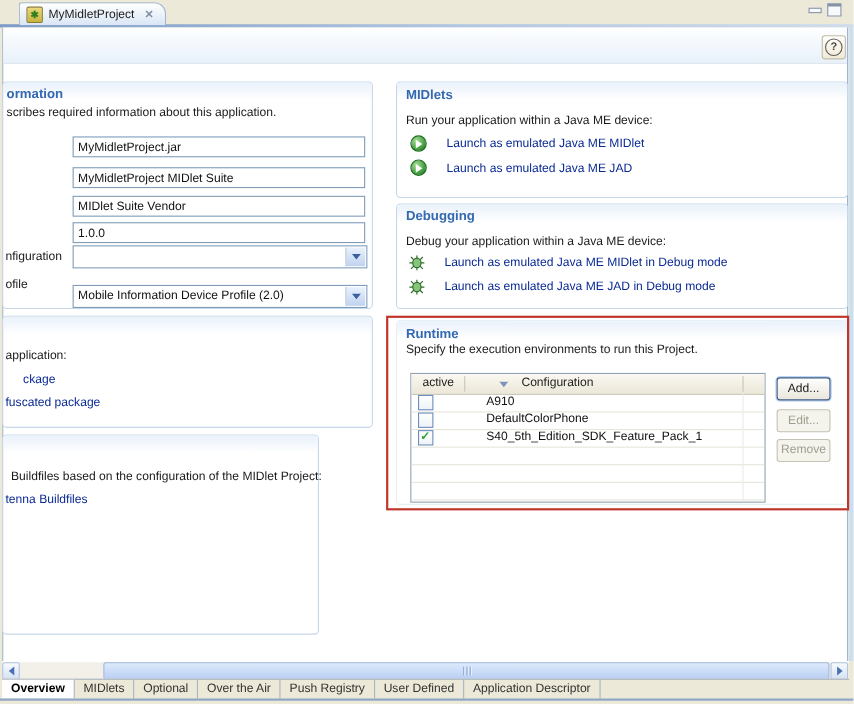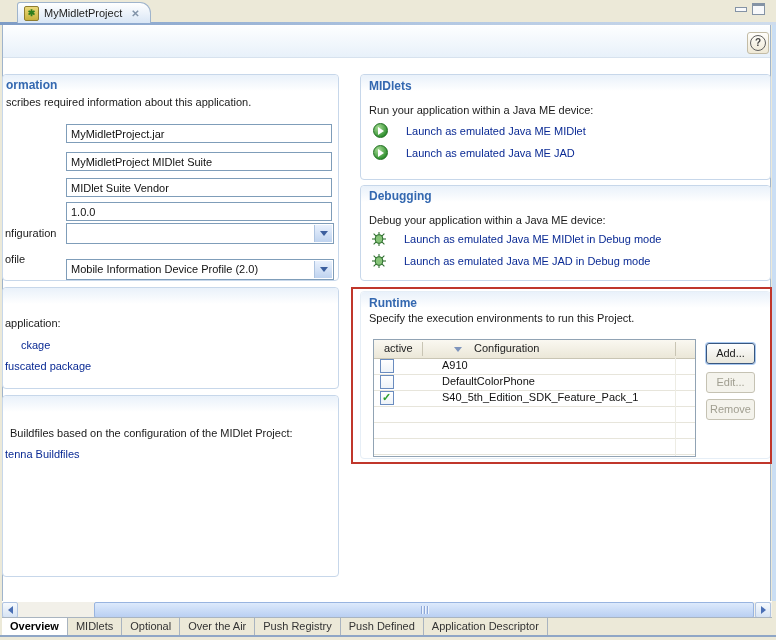--- a/index.html
+++ b/index.html
@@ -37,21 +37,21 @@
     display:flex;align-items:center;justify-content:center;box-sizing:border-box;}
   #help-btn .qcircle{width:14px;height:14px;border:1px solid #5f5f5f;border-radius:50%;
     font-size:10px;font-weight:bold;color:#444;text-align:center;line-height:13px;}
 
   
   .panel{position:absolute;background:#fff;border:1px solid #c7d7ea;border-radius:4px;box-sizing:border-box;}
   .panel::before{content:"";position:absolute;left:0;right:0;top:0;height:16px;
     background:linear-gradient(#e9f1fa,rgba(255,255,255,0));border-radius:4px 4px 0 0;}
   #panel-info{left:2px;top:74px;width:337px;height:207px;}
   #panel-packaging{left:2px;top:287px;width:337px;height:102px;}
-  #panel-building{left:2px;top:395px;width:337px;height:182px;}
+  #panel-building{left:2px;top:395px;width:288px;height:182px;}
   #panel-running{left:360px;top:74px;width:411px;height:106px;}
   #panel-debugging{left:360px;top:185px;width:411px;height:96px;}
   #panel-runtime{left:360px;top:291px;width:411px;height:168px;border-color:#e6eef6;}
 
   .ptitle{position:absolute;font-size:12px;font-weight:bold;color:#3468b0;white-space:nowrap;}
   .ptext{position:absolute;font-size:11px;color:#1a1a1a;white-space:nowrap;}
   .plink{position:absolute;font-size:11px;color:#0a2a94;white-space:nowrap;cursor:pointer;}
   .flabel{position:absolute;font-size:11px;color:#1a1a1a;white-space:nowrap;}
 
   .field{position:absolute;left:63px;width:266px;height:19px;border:1px solid #7f9db9;
@@ -270,16 +270,16 @@
       <span class="tri-right"></span>
     </div>
 </div>
 
 <div class="abs" id="btabs">
   <div class="btab active">Overview</div>
   <div class="btab">MIDlets</div>
   <div class="btab">Optional</div>
   <div class="btab">Over the Air</div>
   <div class="btab">Push Registry</div>
-  <div class="btab">Push Defined</div>
+  <div class="btab">User Defined</div>
   <div class="btab">Application Descriptor</div>
 </div>
 <div class="abs" id="bottom-line"></div>
 
 </body></html>

